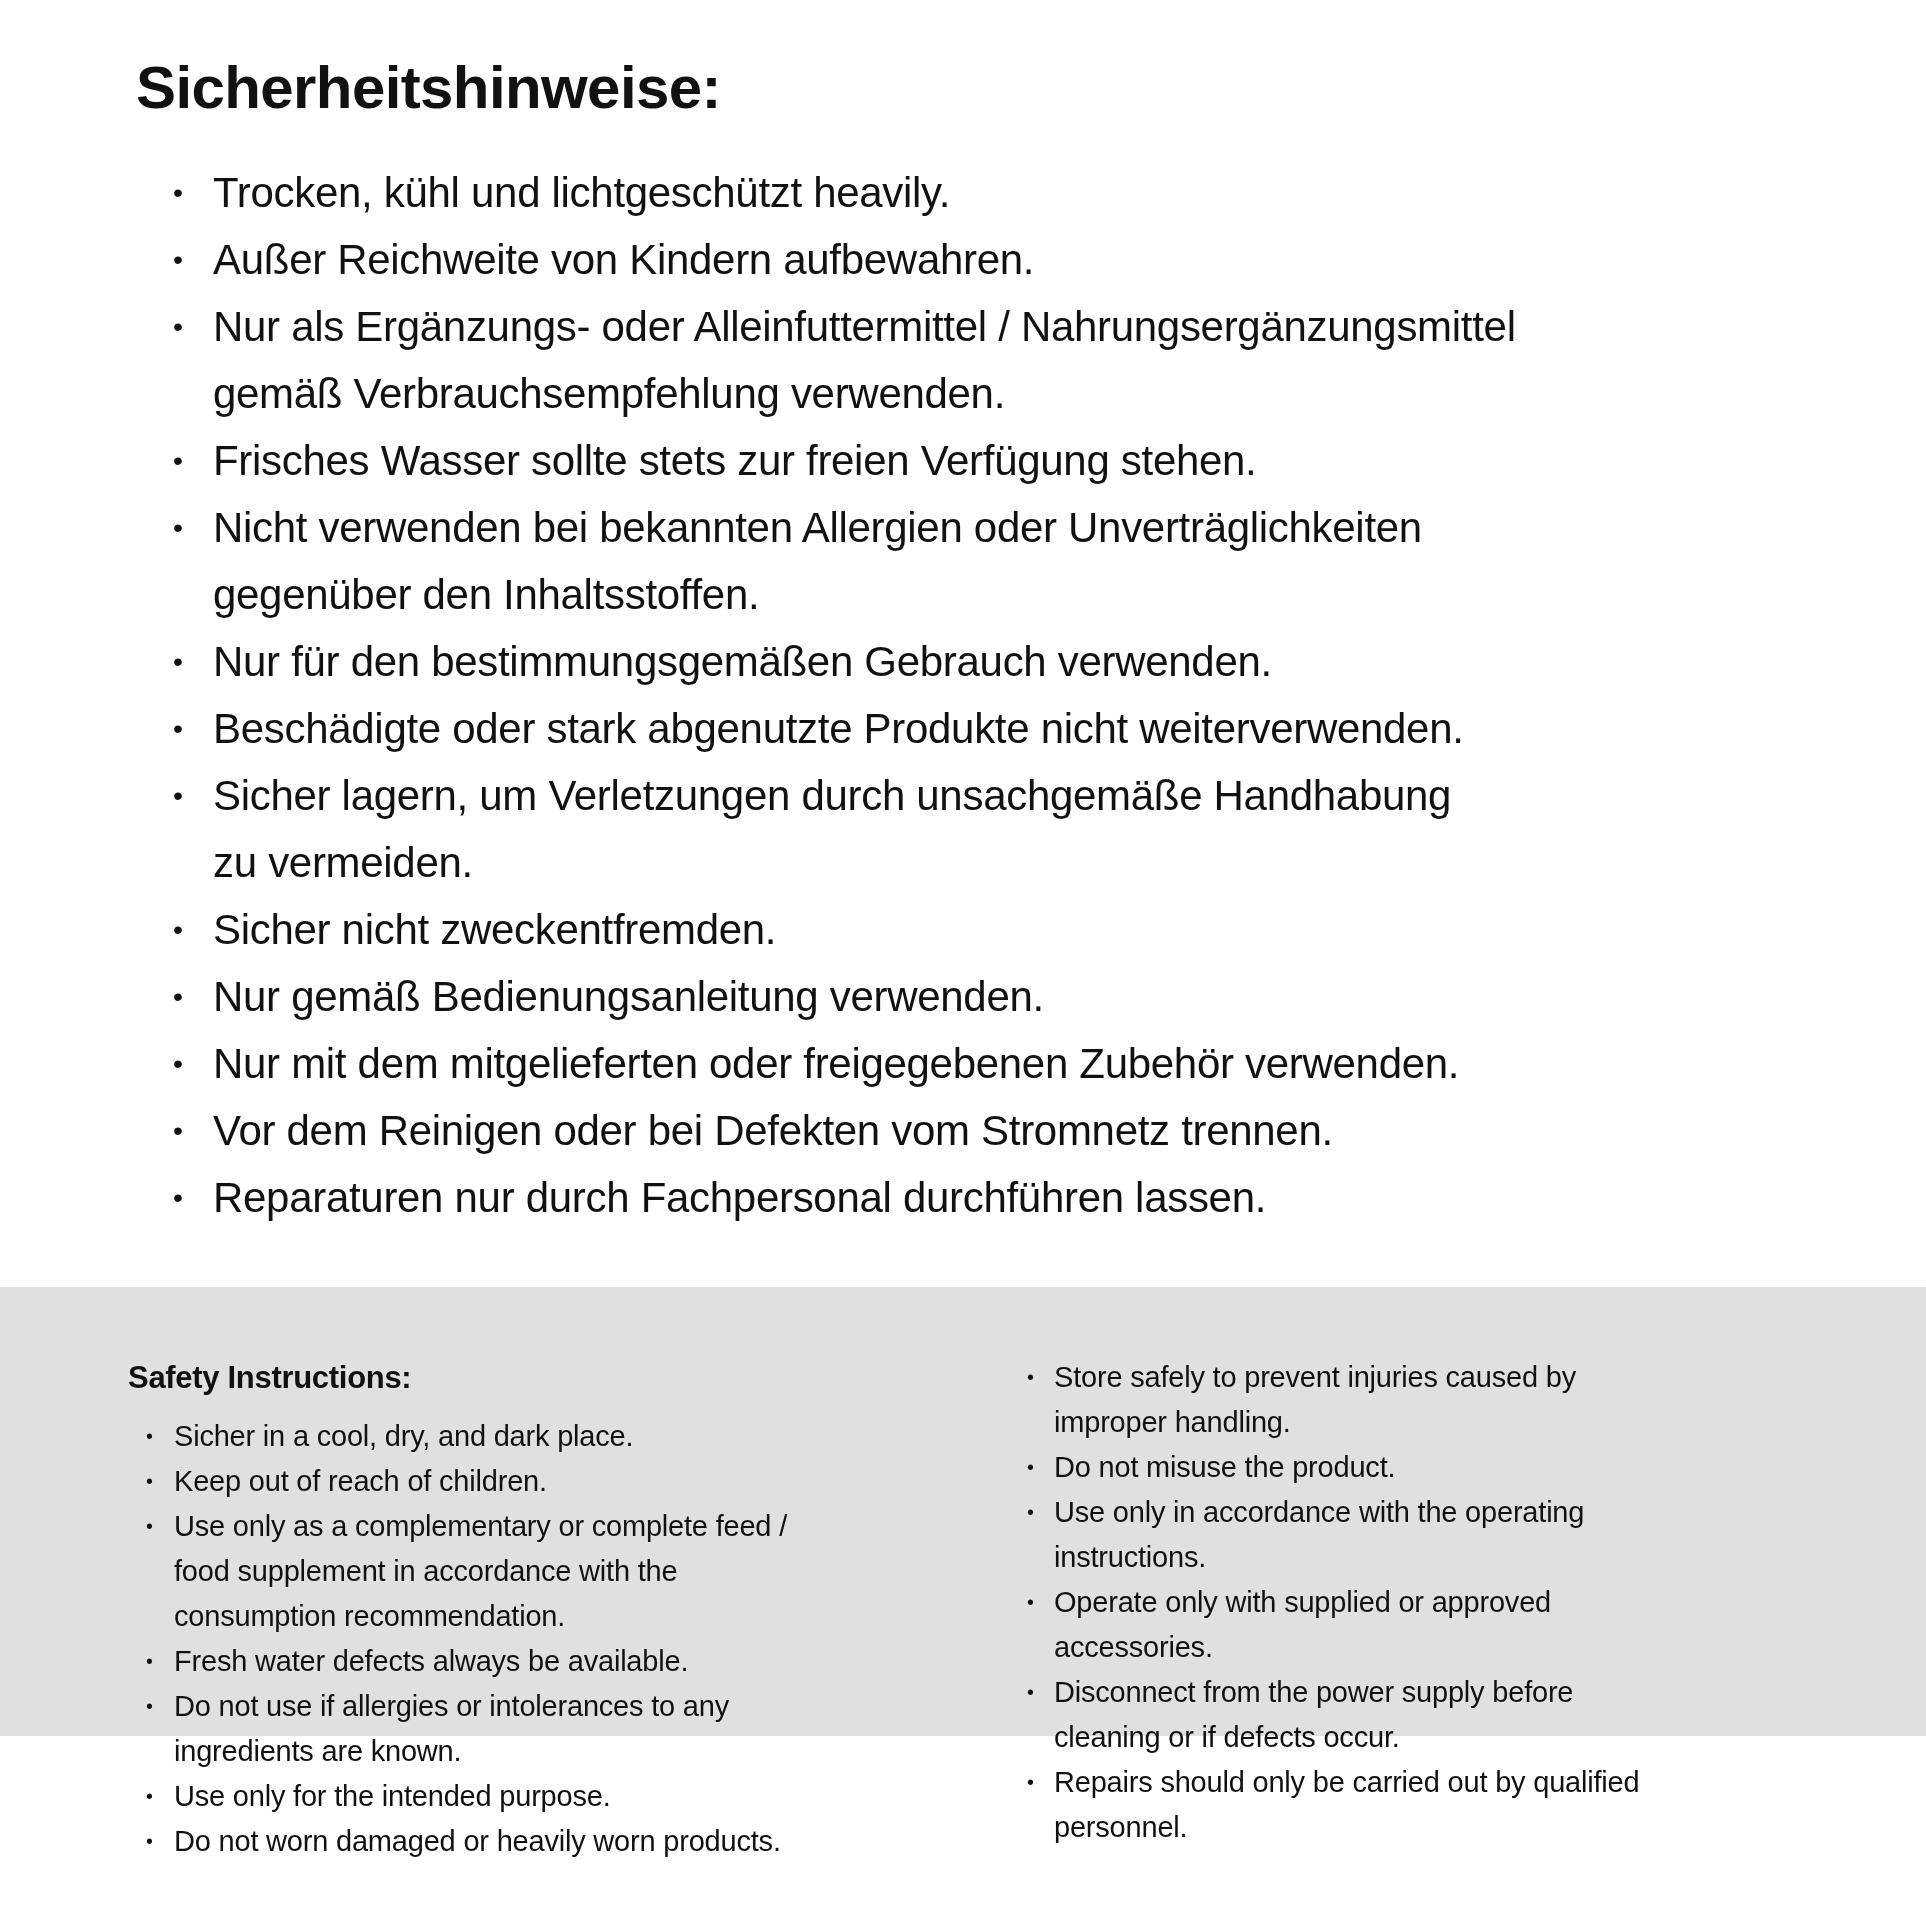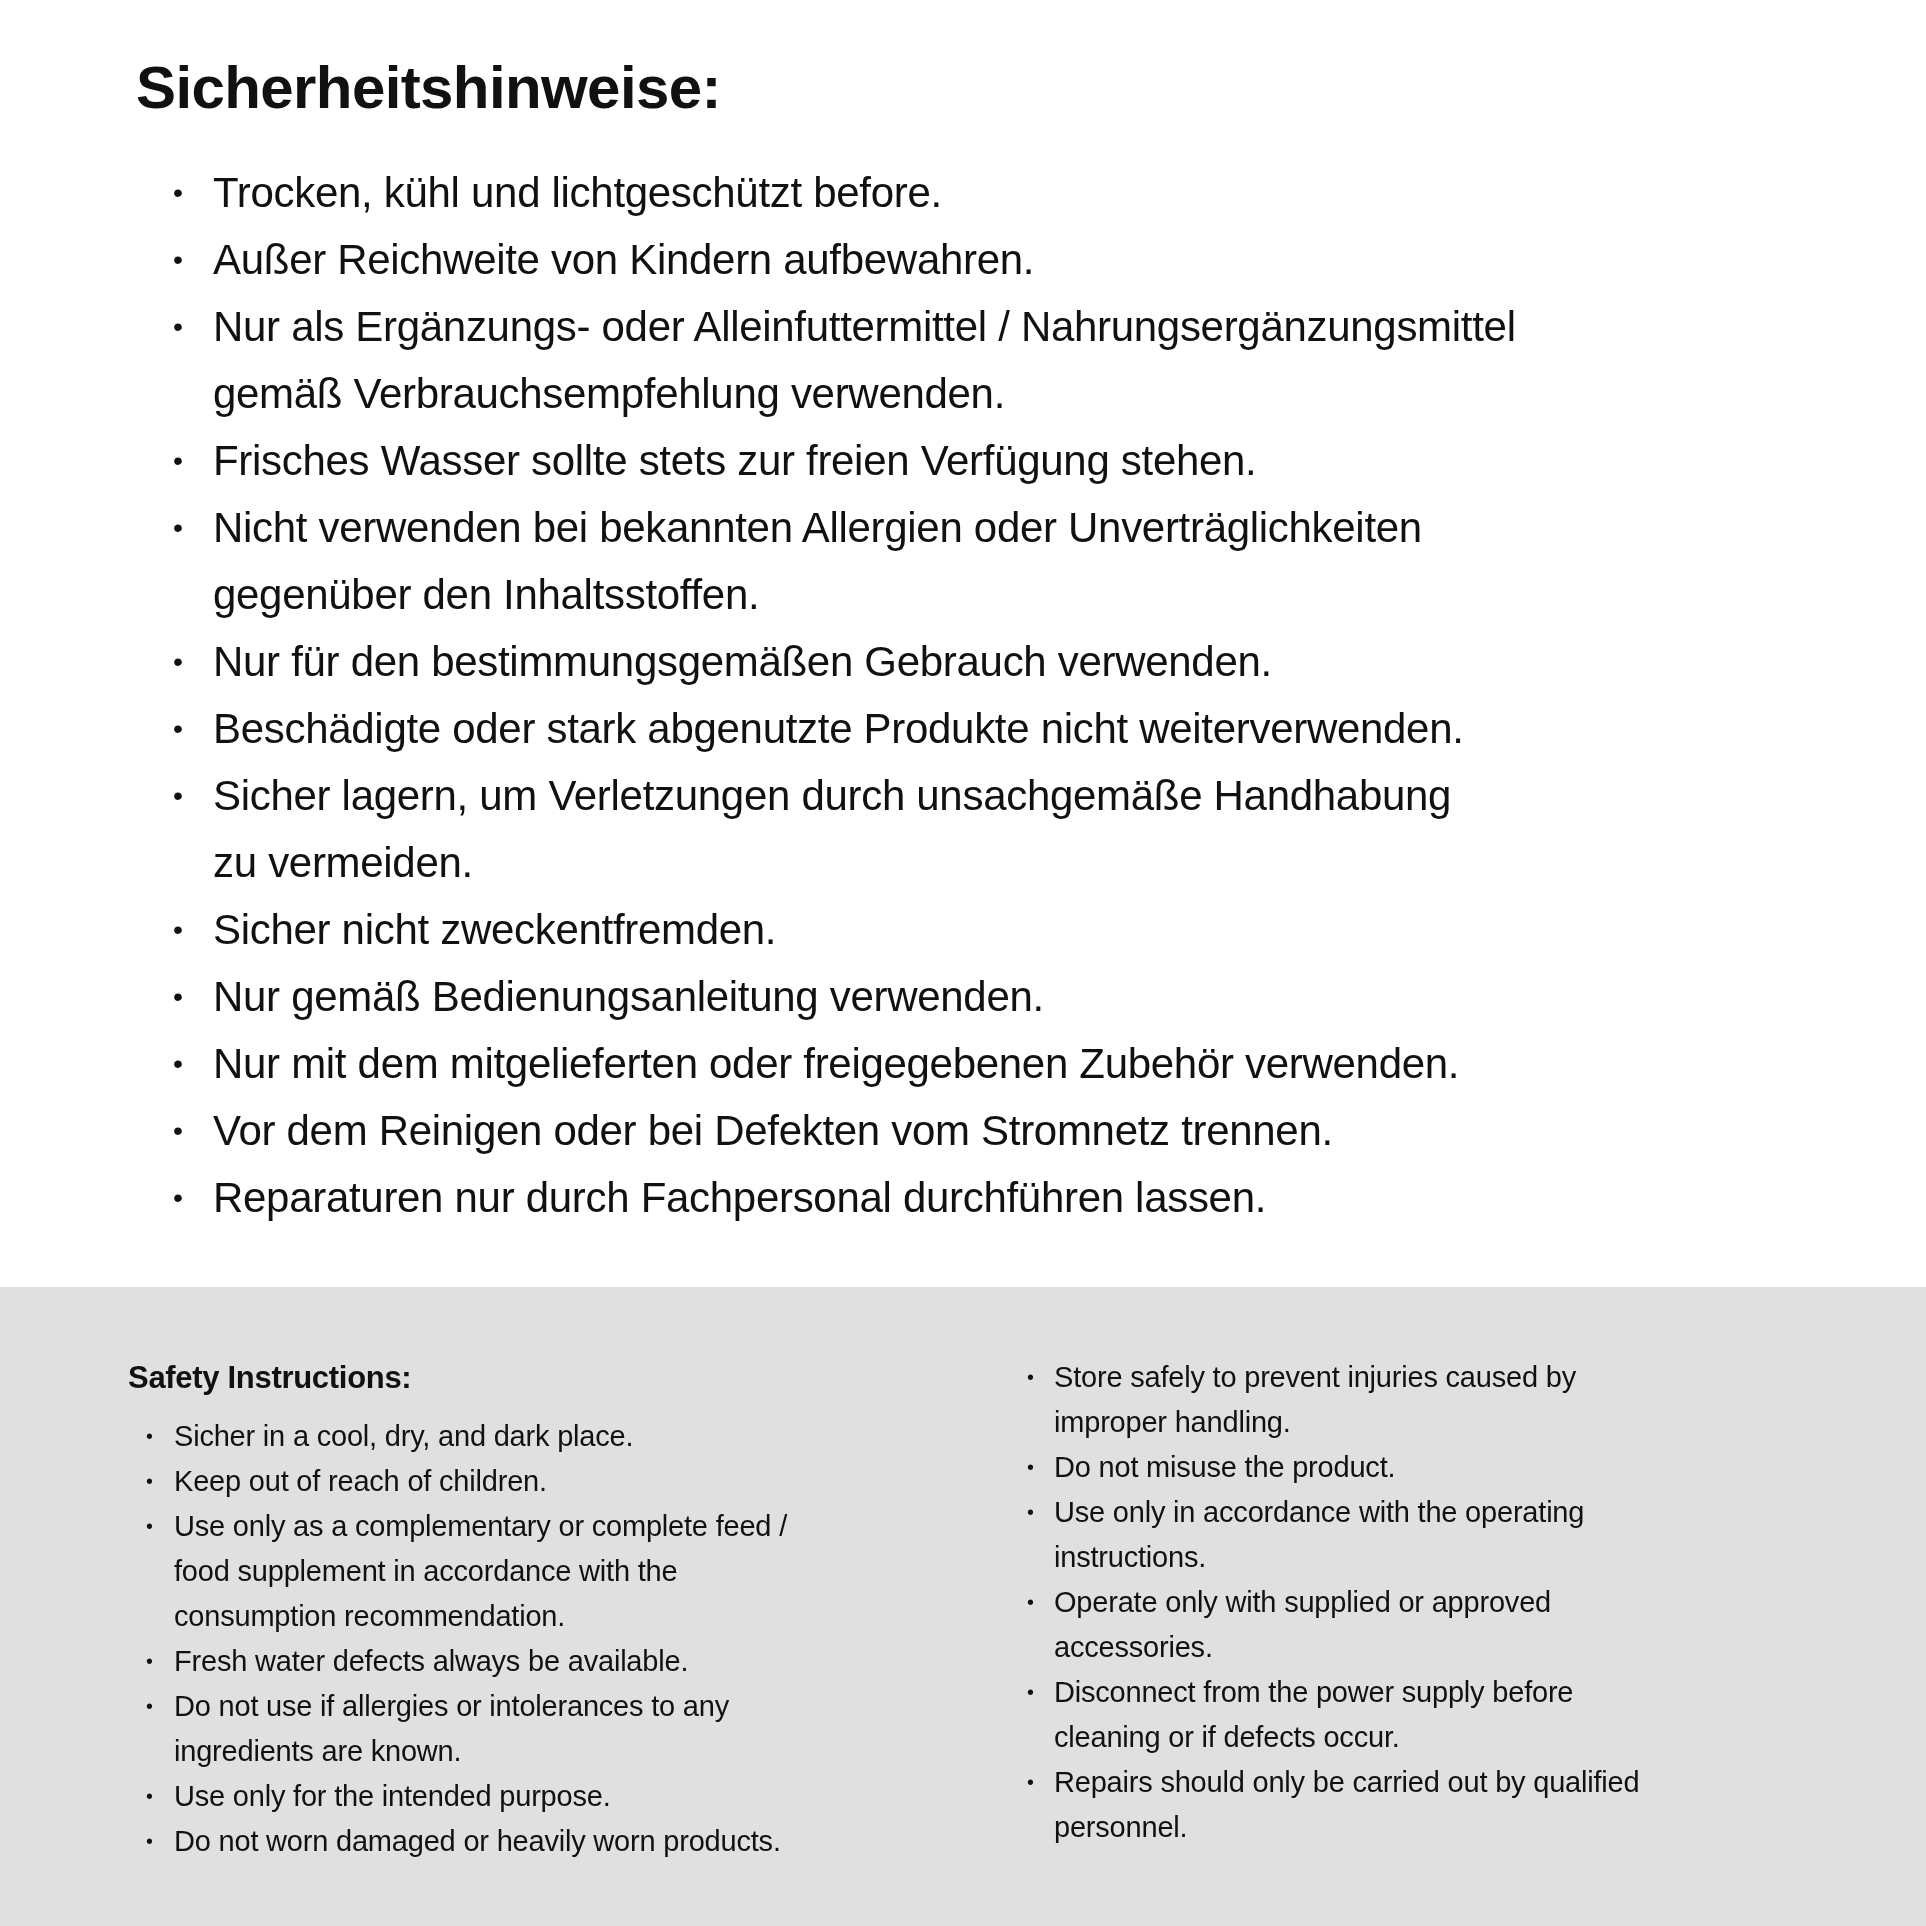--- a/index.html
+++ b/index.html
@@ -33,21 +33,21 @@
   .de-item {
     display: flex;
     font-size: 42px;
     line-height: 67px;
     letter-spacing: -0.3px;
   }
   .de-item .dot { flex: 0 0 40px; }
 
   
   .en-section {
-    height: 639px;
+    height: 449px;
     box-sizing: border-box;
     background: #e0e0e0;
     display: flex;
     padding: 68px 51px 0 128px;
   }
   .en-col-left  { width: 858px; flex: 0 0 auto; }
   .en-col-right { flex: 1; min-width: 0; padding-left: 41px; box-sizing: border-box; }
   .en-title {
     font-size: 31px;
     font-weight: 700;
@@ -82,21 +82,21 @@
 </style>
 </head>
 <body style="background-color: rgb(255, 255, 255); color: rgb(17, 17, 17);">
 
 <section class="de-section" style="background-color: rgb(255, 255, 255);">
   <h1 class="de-title">Sicherheitshinweise:</h1>
   <ul class="de-list">
 
       <li class="de-item">
         <span class="dot">•</span>
-        <span class="item-text">Trocken, kühl und lichtgeschützt before.</span>
+        <span class="item-text">Trocken, kühl und lichtgeschützt heavily.</span>
       </li>
 
       <li class="de-item">
         <span class="dot">•</span>
         <span class="item-text">Außer Reichweite von Kindern aufbewahren.</span>
       </li>
 
       <li class="de-item">
         <span class="dot">•</span>
         <span class="item-text">Nur als Ergänzungs- oder Alleinfuttermittel / Nahrungsergänzungsmittel

